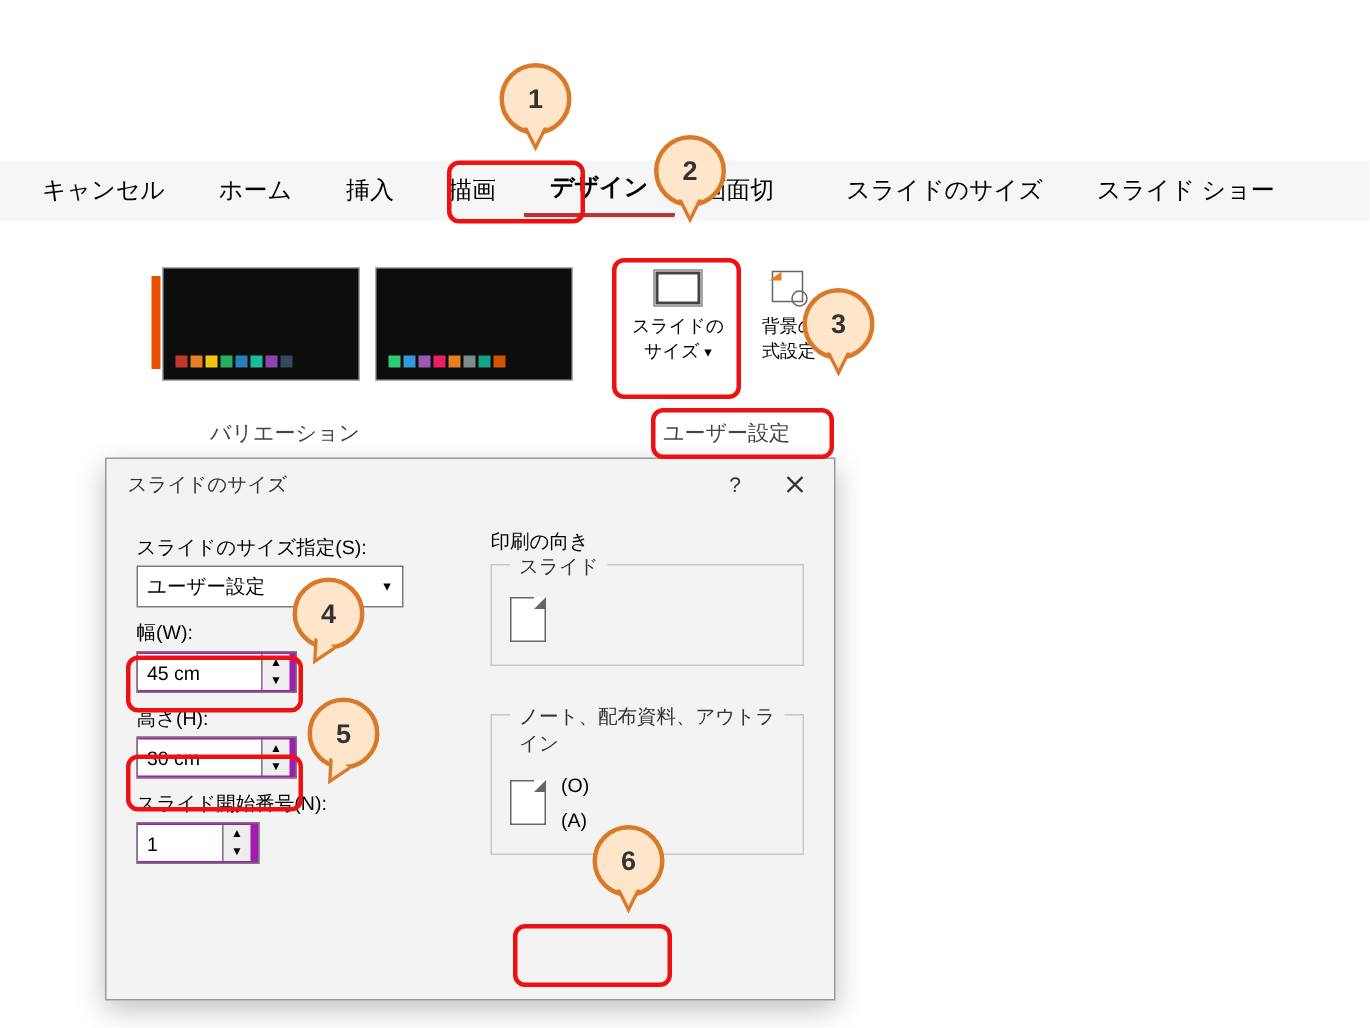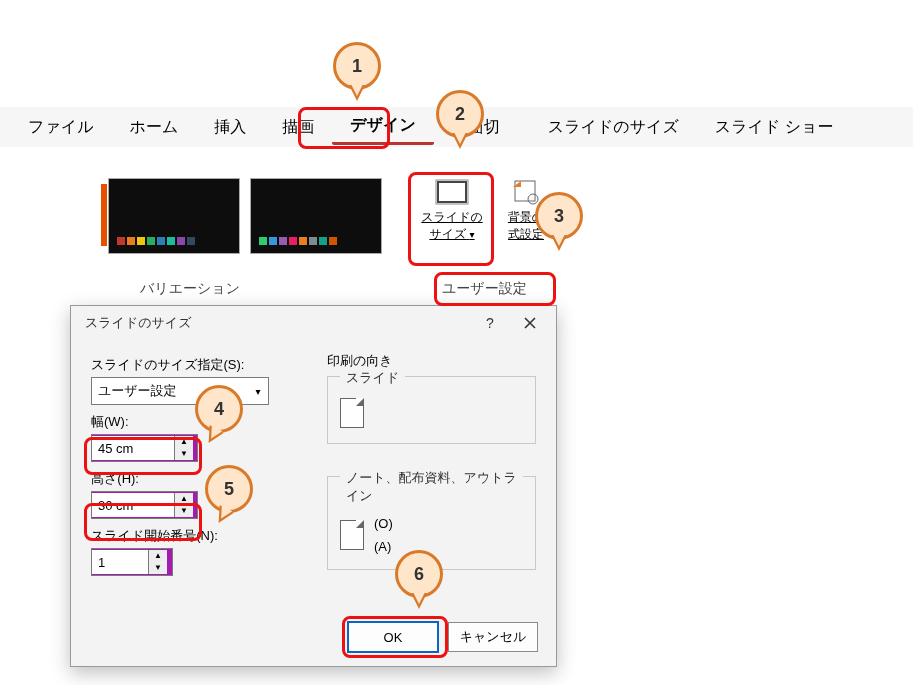--- a/index.html
+++ b/index.html
@@ -19,21 +19,21 @@
 
   
   .ribbon-body{position:absolute;top:170px;left:50px;width:520px;height:130px;}
   .variants{position:absolute;left:58px;top:8px;display:flex;gap:10px;}
   .vthumb{width:130px;height:74px;border:1px solid #aaa;background:#0d0d0d;position:relative;cursor:pointer;}
   .vthumb .edge{position:absolute;left:-8px;top:5px;width:6px;height:62px;background:#e65100;}
   .vthumb .sw{position:absolute;bottom:8px;left:8px;display:flex;gap:2px;}
   .vthumb .sw span{width:8px;height:8px;display:block;}
   .ribbon-label{position:absolute;left:90px;top:110px;font-size:14px;color:#444;}
 
-  .btn-group{position:absolute;left:365px;top:5px;display:flex;align-items:flex-start;text-decoration:underline;}
+  .btn-group{position:absolute;left:365px;top:5px;display:flex;align-items:flex-start;}
   .rbtn{width:74px;height:80px;display:flex;flex-direction:column;align-items:center;justify-content:flex-start;font-size:12px;cursor:pointer;padding-top:4px;}
   .rbtn .ic{width:34px;height:26px;margin-bottom:4px;display:flex;align-items:center;justify-content:center;}
   .chev{font-size:10px;margin-top:1px;}
   .user-setting{position:absolute;left:392px;top:110px;font-size:14px;color:#444;}
 
   
   .dialog{position:absolute;left:70px;top:305px;width:485px;height:360px;background:#f3f3f3;border:1px solid #999;box-shadow:0 6px 18px rgba(0,0,0,0.25);}
   .dlg-title{height:34px;display:flex;align-items:center;padding:0 6px 0 14px;font-size:13px;color:#333;}
   .dlg-title .spacer{flex:1;}
   .dlg-title .tbtn{width:40px;height:30px;display:flex;align-items:center;justify-content:center;font-size:14px;cursor:pointer;}
@@ -60,21 +60,21 @@
 
   .dlg-btns{position:absolute;right:18px;bottom:14px;display:flex;gap:10px;}
   .pbtn{min-width:90px;height:30px;border:1px solid #8a8a8a;background:#fdfdfd;font-size:13px;cursor:pointer;}
   .pbtn.ok{border:1px solid #0a66c2;outline:1px solid #0a66c2;}
 </style>
 </head>
 <body>
 <div class="stage">
 
 <div class="ribbon-tabs">
-  <div class="tab">ファイル</div>
+  <div class="tab">キャンセル</div>
   <div class="tab">ホーム</div>
   <div class="tab">挿入</div>
   <div class="tab">描画</div>
   <div class="tab active">デザイン</div>
   <div class="tab">画面切</div>
   <div class="tab" style="padding-left:30px">スライドのサイズ</div>
   <div class="tab">スライド ショー</div>
 </div>
 
 <div class="ribbon-body">
@@ -209,24 +209,20 @@
               <label class="orow" style="margin:0">
                     <span>(A)</span>
                   </label>
             </div>
           </div>
         </div>
       </div>
     </div>
   </div>
 
-  <div class="dlg-btns">
-    <button class="pbtn ok">OK</button>
-    <button class="pbtn">キャンセル</button>
-  </div>
 </div>
 
 <div class="redbox" style="left:298px;top:107px;width:86px;height:36px"></div>
 <div class="redbox" style="left:408px;top:172px;width:80px;height:88px"></div>
 <div class="redbox" style="left:434px;top:272px;width:116px;height:28px"></div>
 <div class="redbox" style="left:84px;top:437px;width:112px;height:32px"></div>
 <div class="redbox" style="left:84px;top:503px;width:112px;height:32px"></div>
 <div class="redbox" style="left:342px;top:616px;width:100px;height:36px"></div>
 
 <div class="callout" style="left:333px;top:42px">

